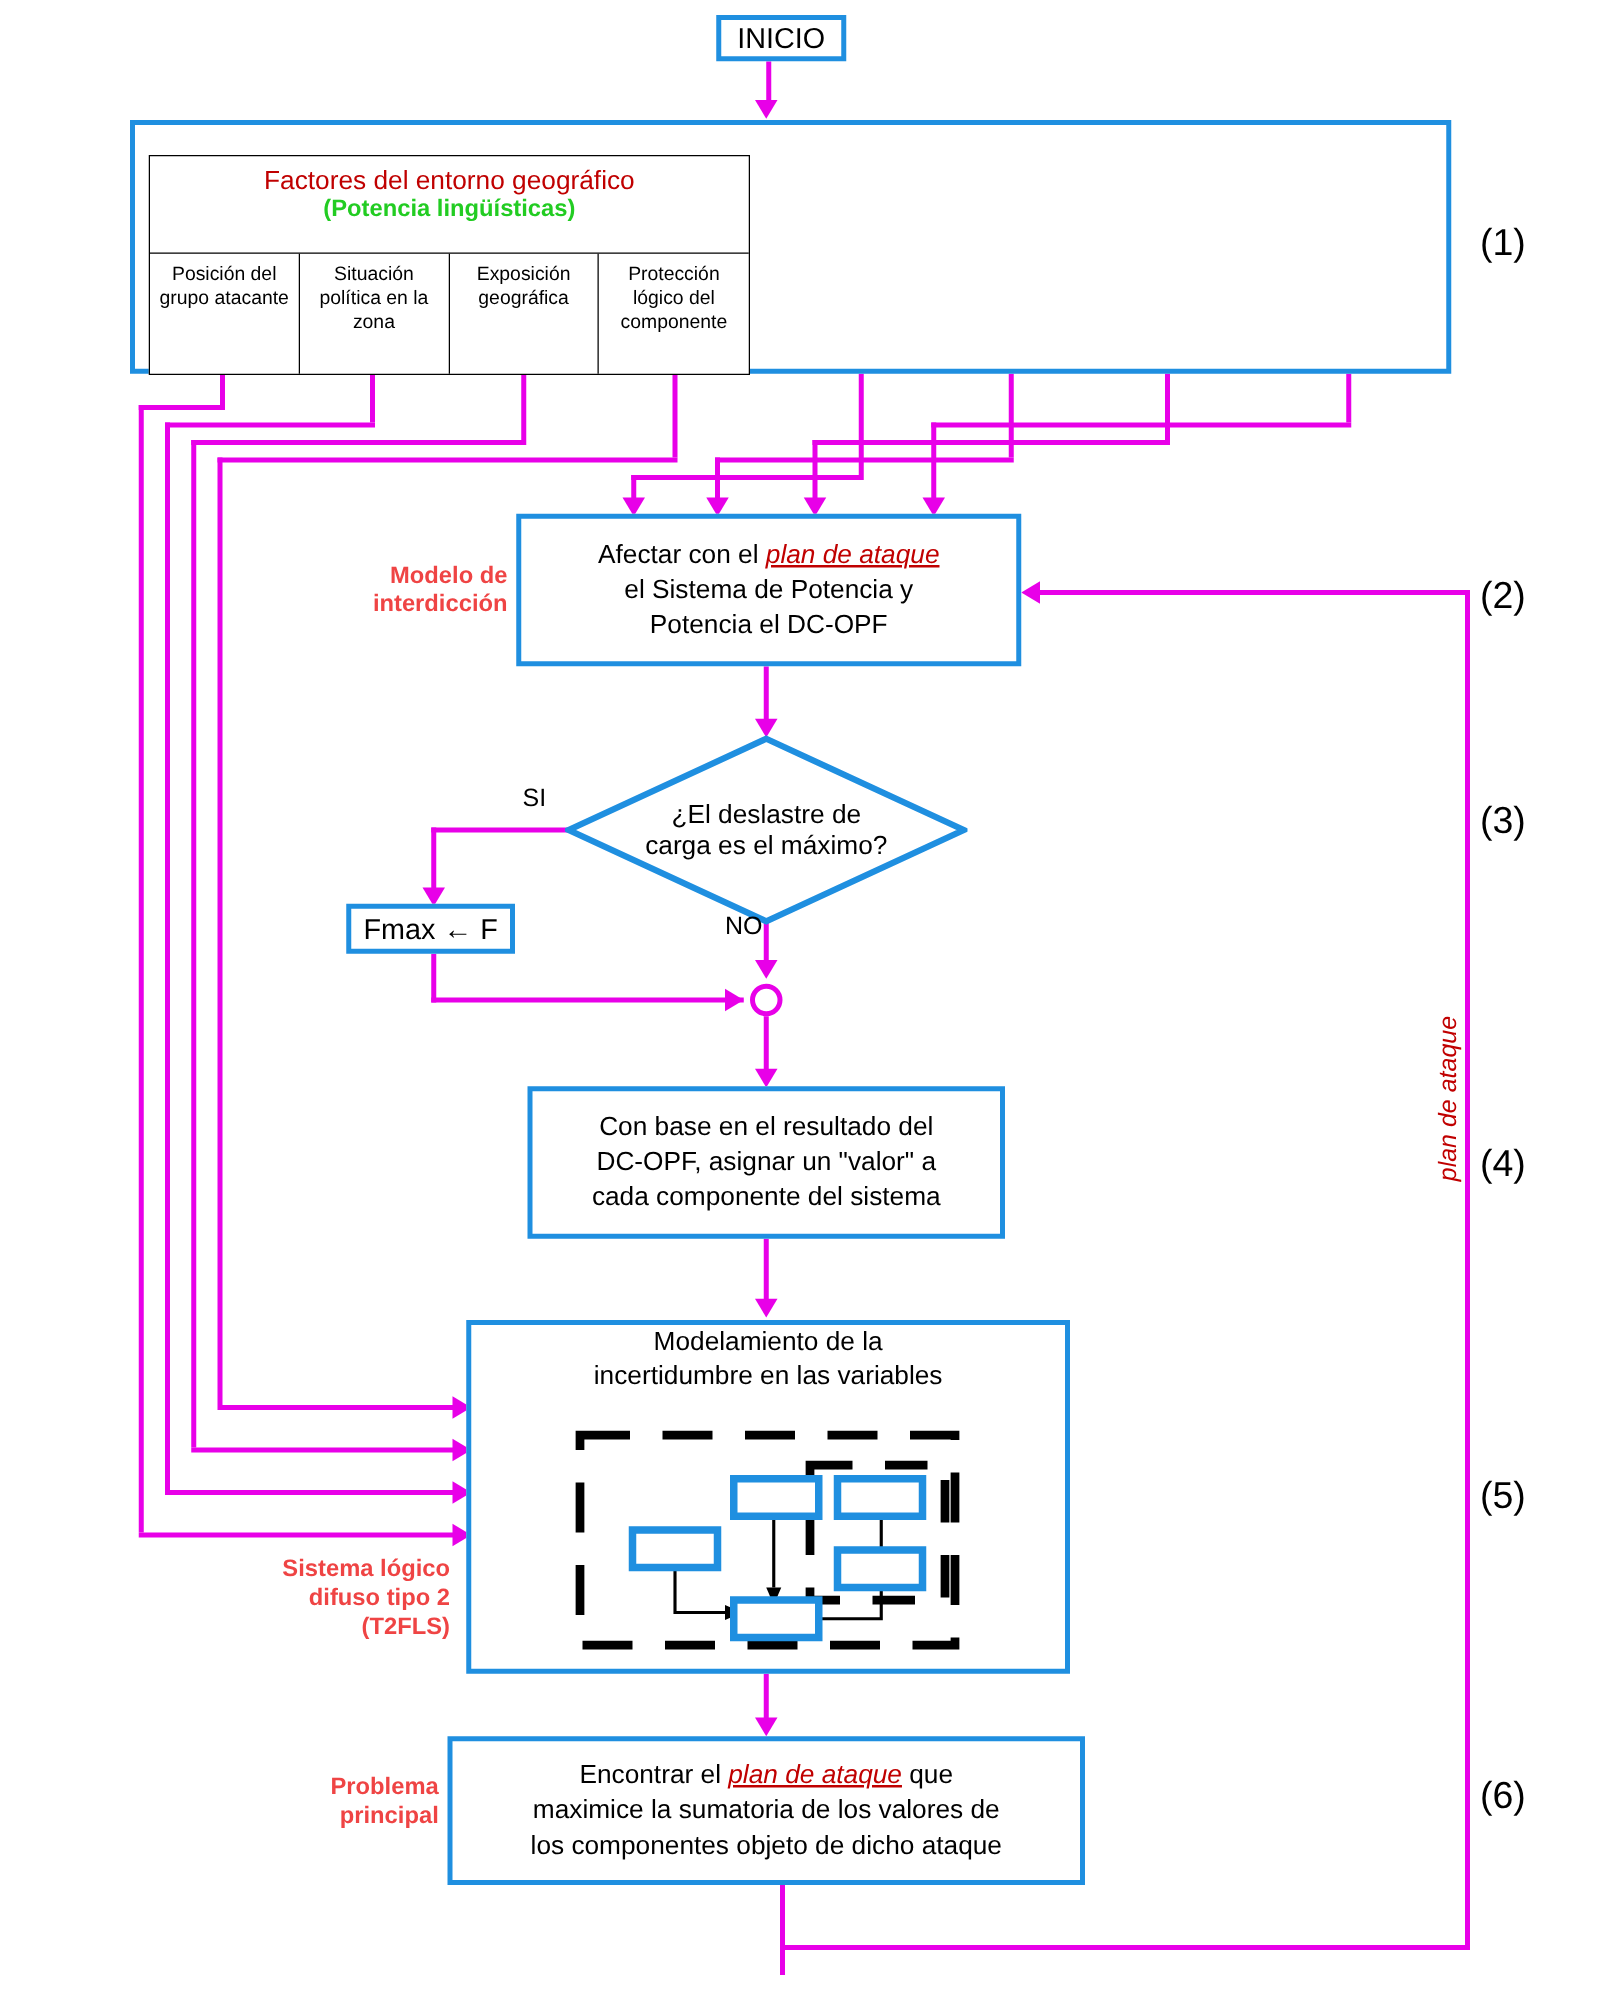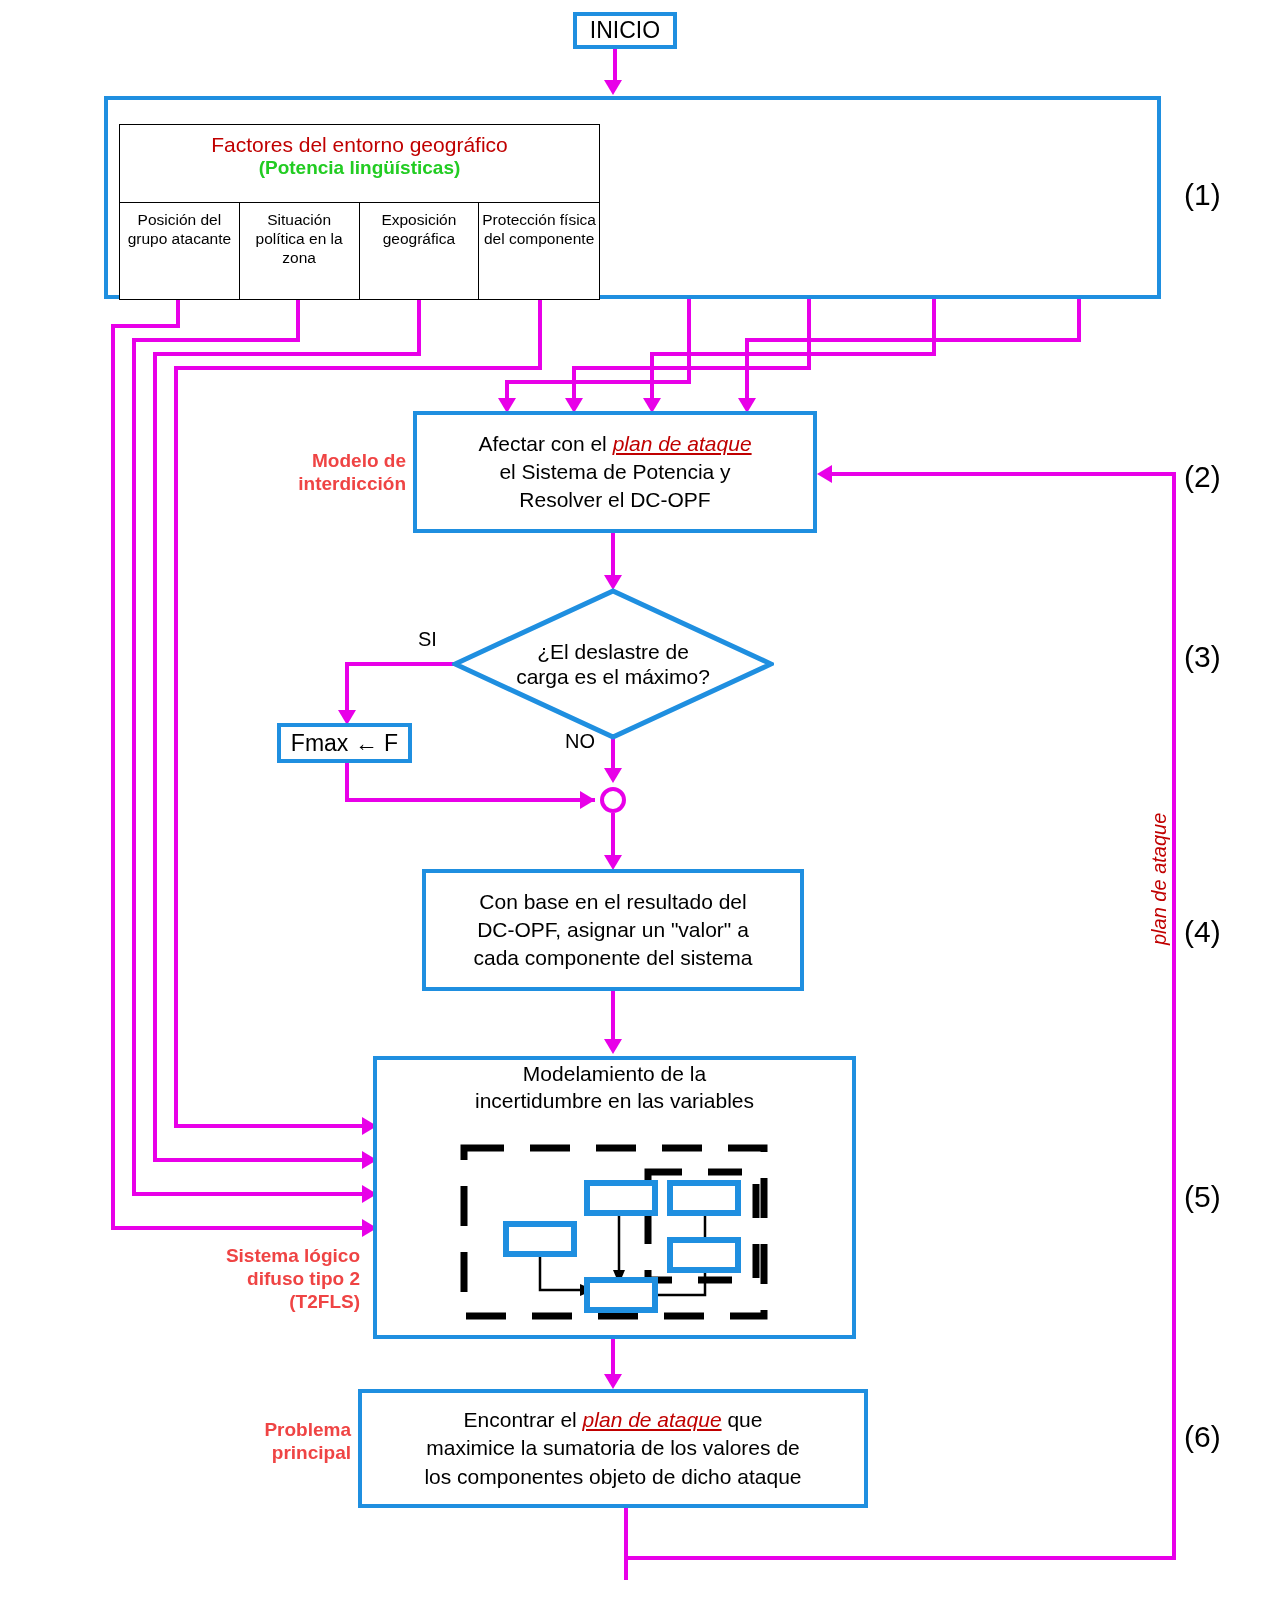--- a/index.html
+++ b/index.html
@@ -108,21 +108,21 @@
 
   <div class="thin-table" style="left:119px;top:124px;width:481px;height:176px;">
     <div class="hdr" style="height:78px;">
       <div class="t1">Factores del entorno geográfico</div>
       <div class="t2">(Potencia lingüísticas)</div>
     </div>
     <div class="cellrow" style="height:96px;">
       <div class="cell" style="width:25%;">Posición del grupo atacante</div>
       <div class="cell" style="width:25%;">Situación política en la zona</div>
       <div class="cell" style="width:25%;">Exposición geográfica</div>
-      <div class="cell" style="width:25%;">Protección física del componente</div>
+      <div class="cell" style="width:25%;">Protección lógico del componente</div>
     </div>
   </div>
 
 
   <div class="step-num" style="left:1184px;top:178px;">(1)</div>
 
   <div class="ln lnv" style="left:176px;top:286px;height:38px;"></div>
   <div class="ln lnv" style="left:296px;top:286px;height:52px;"></div>
   <div class="ln lnv" style="left:417px;top:286px;height:66px;"></div>
   <div class="ln lnv" style="left:538px;top:286px;height:80px;"></div>
@@ -172,42 +172,42 @@
   <div class="green-lbl" style="left:248px;top:450px;width:158px;">
     <div>Modelo de</div>
     <div>interdicción</div>
   </div>
 
   <div class="blue-box" style="left:413px;top:411px;width:404px;height:122px;flex-direction:column;font-size:21px;line-height:1.34;">
     <div>
       <span>Afectar con el </span><span class="emph">plan de ataque</span>
     </div>
     <div>el Sistema de Potencia y</div>
-    <div>Resolver el DC-OPF</div>
+    <div>Potencia el DC-OPF</div>
   </div>
 
   <div class="step-num" style="left:1184px;top:460px;">(2)</div>
 
   <div class="ln lnv" style="left:611px;top:533px;height:48px;"></div>
   <div class="arrow arr-down" style="left:604px;top:575px;"></div>
 
   <div class="diamond-wrap" style="left:452px;top:588px;width:322px;height:152px;">
     <svg width="322" height="152" viewBox="0 0 322 152">
       <polygon points="161,3 319,76 161,149 3,76" fill="#ffffff" stroke="#1f8fe0" stroke-width="5"></polygon>
     </svg>
     <div class="diamond-label">
       <div>
         <div>¿El deslastre de</div>
         <div>carga es el máximo?</div>
       </div>
     </div>
   </div>
 
   <div class="edge-lbl" style="left:418px;top:628px;">SI</div>
-  <div class="edge-lbl" style="left:565px;top:730px;">NO</div>
+  <div class="edge-lbl" style="left:580px;top:730px;">NO</div>
 
   <div class="step-num" style="left:1184px;top:640px;">(3)</div>
 
   <div class="ln lnh" style="left:345px;top:662px;width:112px;"></div>
   <div class="ln lnv" style="left:345px;top:662px;height:53px;"></div>
   <div class="arrow arr-down" style="left:338px;top:710px;"></div>
 
   <div class="blue-box" style="left:277px;top:723px;width:135px;height:40px;font-size:23px;">
     <span>Fmax ← F</span>
   </div>

